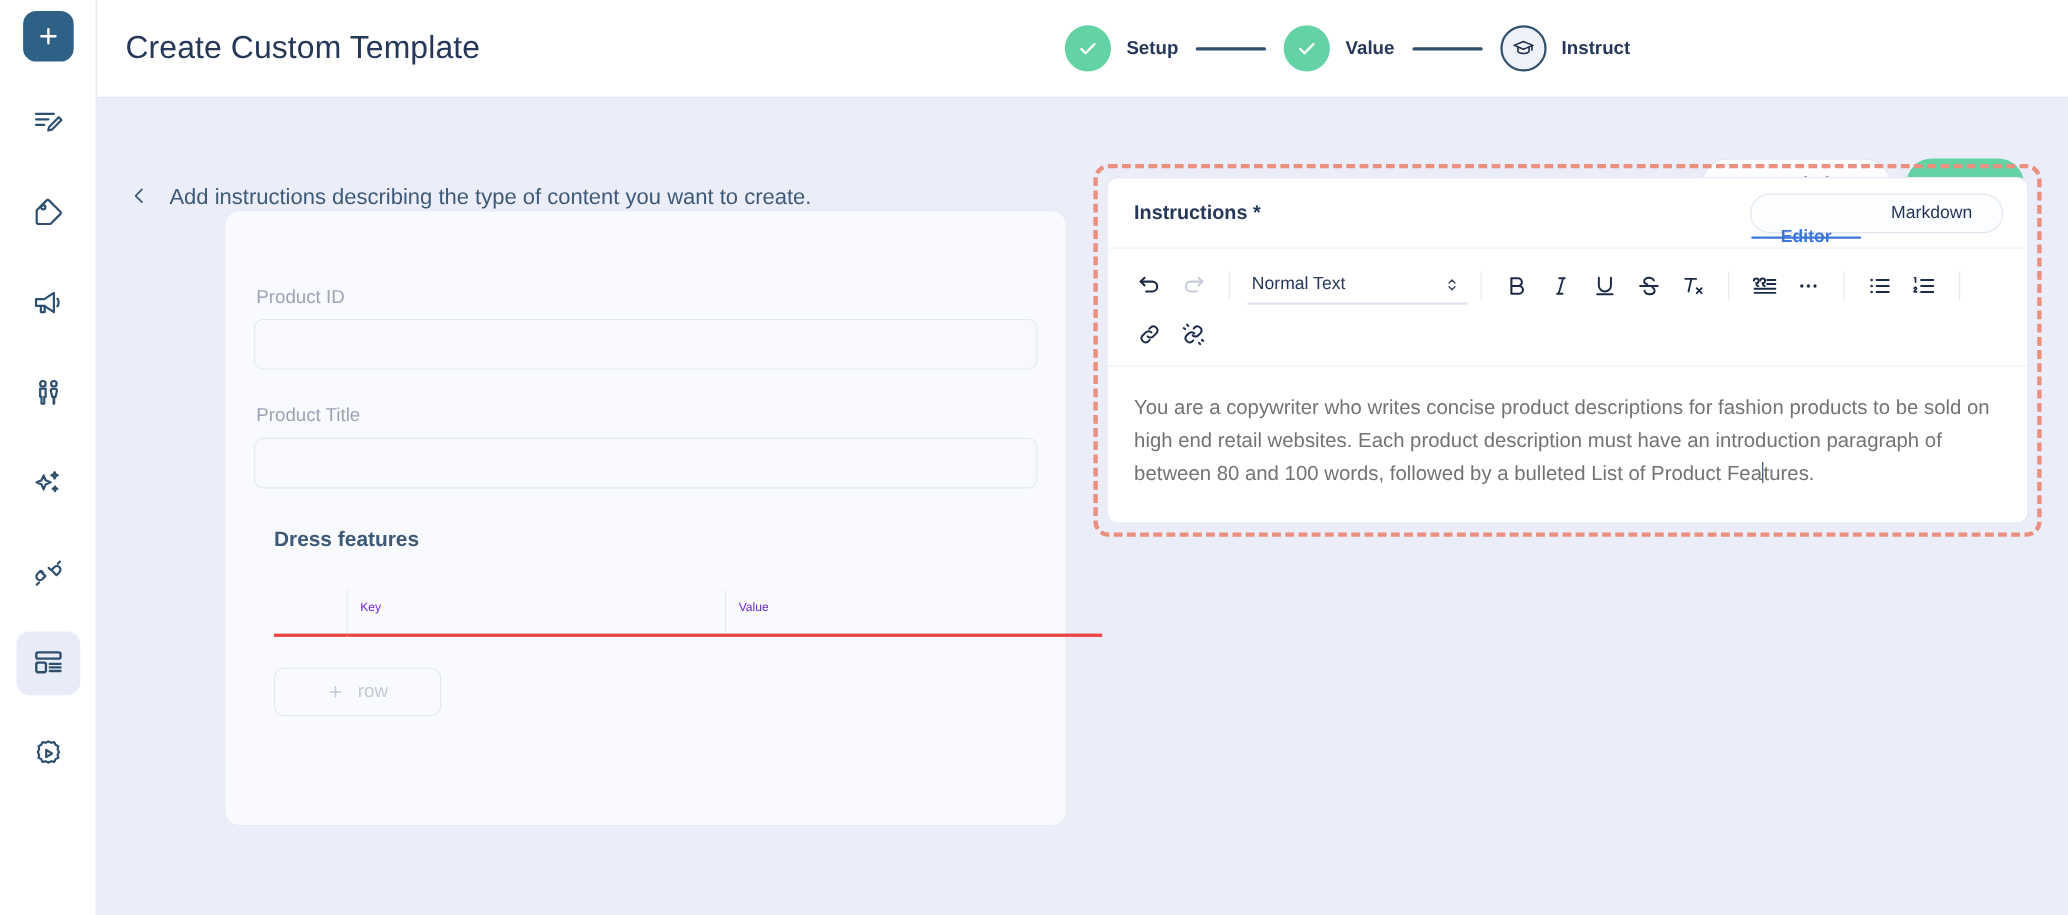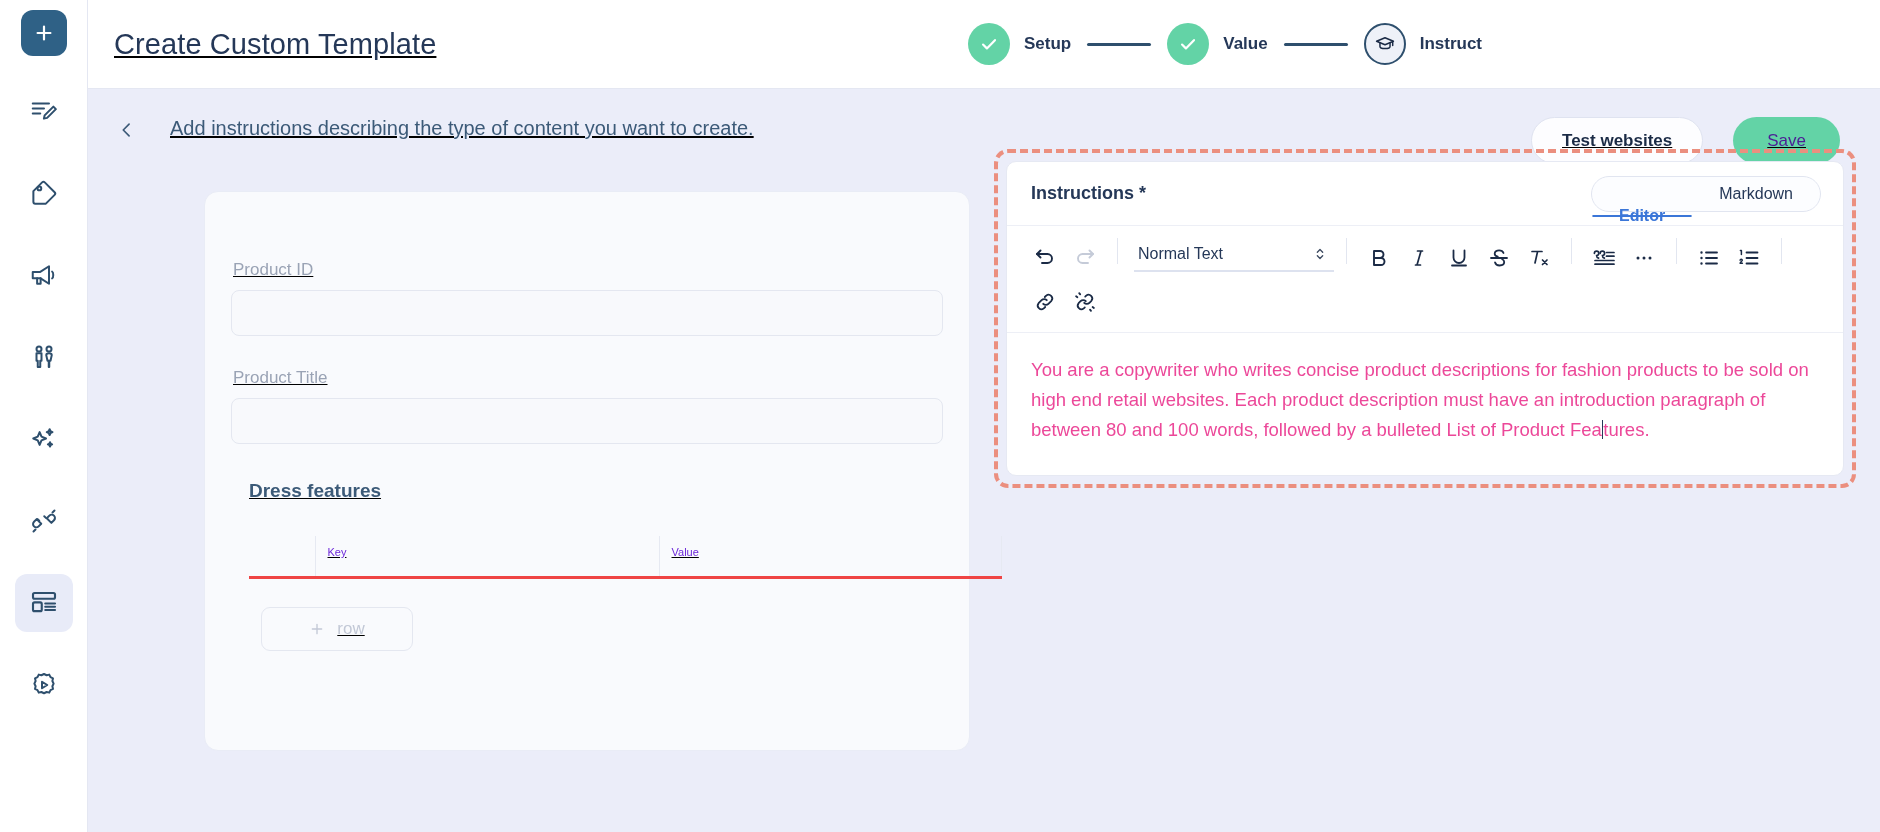--- a/index.html
+++ b/index.html
@@ -5,21 +5,21 @@
   * { box-sizing: border-box; margin: 0; padding: 0; }
 
   html, body {
     width: 1880px;
     height: 832px;
     overflow: hidden;
     font-family: "Liberation Sans", sans-serif;
     background: #ebedf9;
   }
 
-  .app { position: relative; width: 1880px; height: 832px; display: flex; text-decoration: underline; }
+  .app { position: relative; width: 1880px; height: 832px; display: flex; }
 
   
   .rail {
     width: 88px;
     flex: 0 0 88px;
     background: #ffffff;
     border-right: 1px solid #e4e7f2;
     display: flex;
     flex-direction: column;
     align-items: center;
@@ -94,24 +94,23 @@
     background: #2e4f6d;
     border-radius: 2px;
     margin: 0 16px;
   }
 
   
   .subbar {
     height: 74px;
     flex: 0 0 74px;
     display: flex;
-    align-items: flex-start;
+    align-items: flex-end;
     padding: 0 40px 0 26px;
     margin-top: 28px;
-    gap: 16px;
   }
   .back-chev {
     width: 26px; height: 26px;
     display: flex; align-items: center; justify-content: center;
     color: #3c5a78;
     cursor: pointer;
     flex: 0 0 26px;
   }
   .subbar-text {
     font-size: 20px;
@@ -200,21 +199,21 @@
     font-size: 11px;
     font-weight: normal;
     color: #6d28d9;
     padding: 10px 0 18px 12px;
     border-bottom: 3px solid #ef4444;
     border-right: 1px solid #e6e9f2;
   }
   .ktable th.first { border-right: 1px solid #e6e9f2; }
   .ktable th.last { border-right: 1px solid #e6e9f2; }
   .add-row {
-    margin: 28px 0 0 30px;
+    margin: 28px 0 0 18px;
     width: 152px; height: 44px;
     border-radius: 9px;
     border: 1px solid #e4e7f0;
     background: transparent;
     color: #c2c8d6;
     font-size: 17px;
     font-family: "Liberation Sans", sans-serif;
     display: flex; align-items: center; justify-content: center;
     gap: 12px;
     cursor: pointer;
@@ -273,21 +272,21 @@
     background: #fef9c3;
     margin-top: 38px;
   }
 
   .toolbar {
     padding: 12px 18px 6px 18px;
     border-bottom: 1px solid #edeff6;
   }
   .tb-row {
     display: flex;
-    align-items: flex-start;
+    align-items: center;
     min-height: 44px;
   }
   .tb-btn {
     width: 40px; height: 40px;
     display: flex; align-items: center; justify-content: center;
     cursor: pointer;
     color: #1b2b46;
     border-radius: 6px;
   }
   .tb-btn.disabled { color: #c5cbd8; }
@@ -316,21 +315,21 @@
   .tb-caret { color: #3c4a60; font-size: 13px; line-height: 1; }
 
   .instr-body {
     padding: 22px 26px 30px 24px;
     min-height: 120px;
     cursor: text;
   }
   .instr-text {
     font-size: 18.5px;
     line-height: 1.63;
-    color: #ec4899;
+    color: #737373;
     position: relative;
   }
   .caret {
     display: inline-block;
     width: 1.5px;
     height: 19px;
     background: #253858;
     vertical-align: -3px;
   }
 </style>

